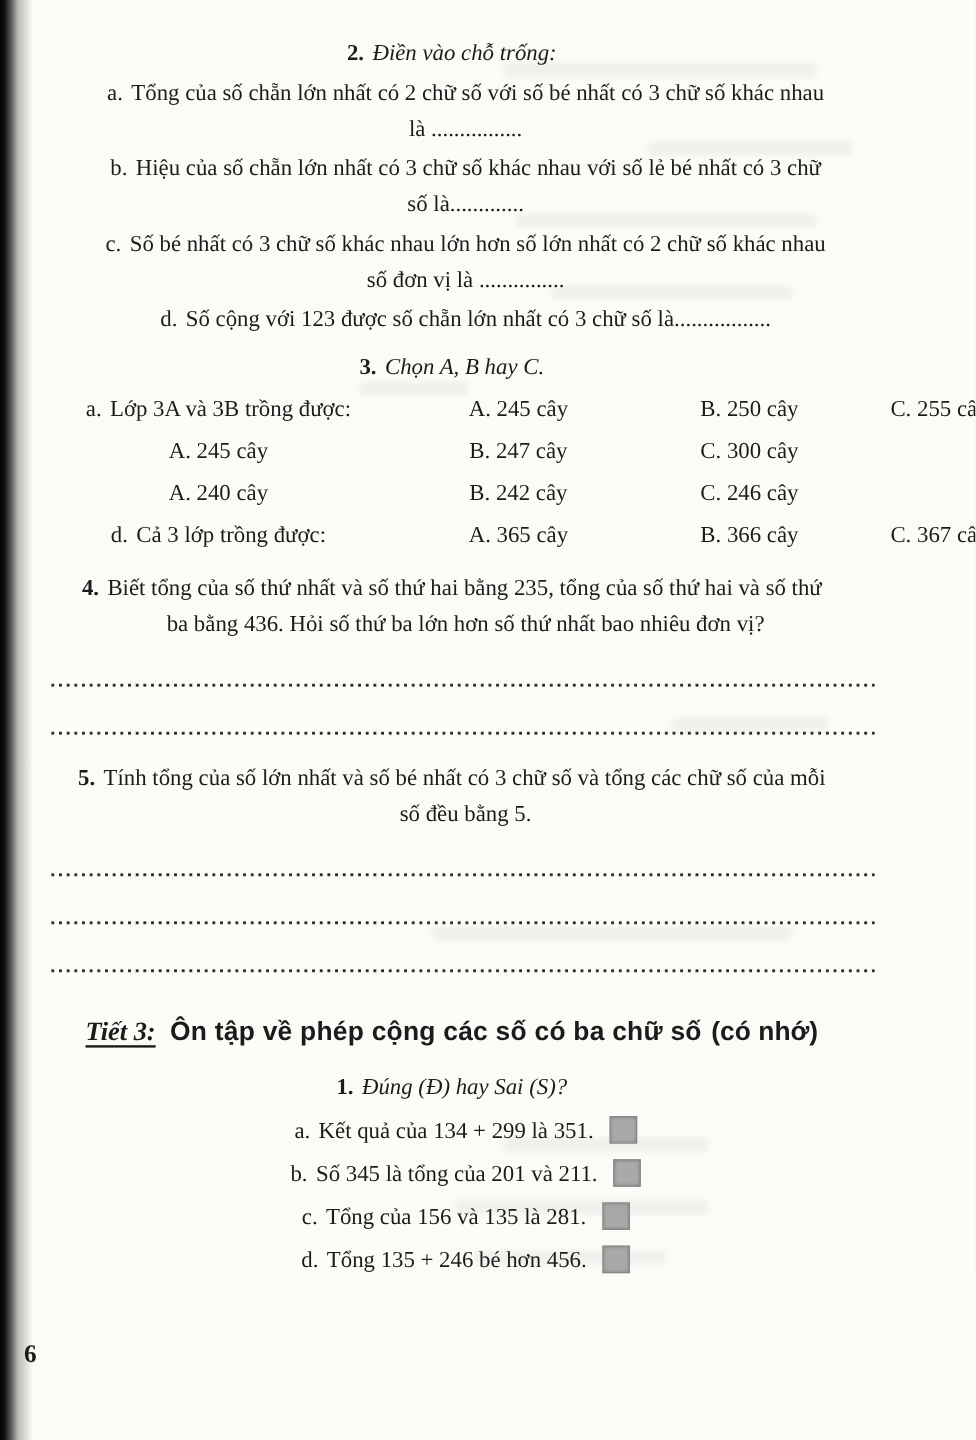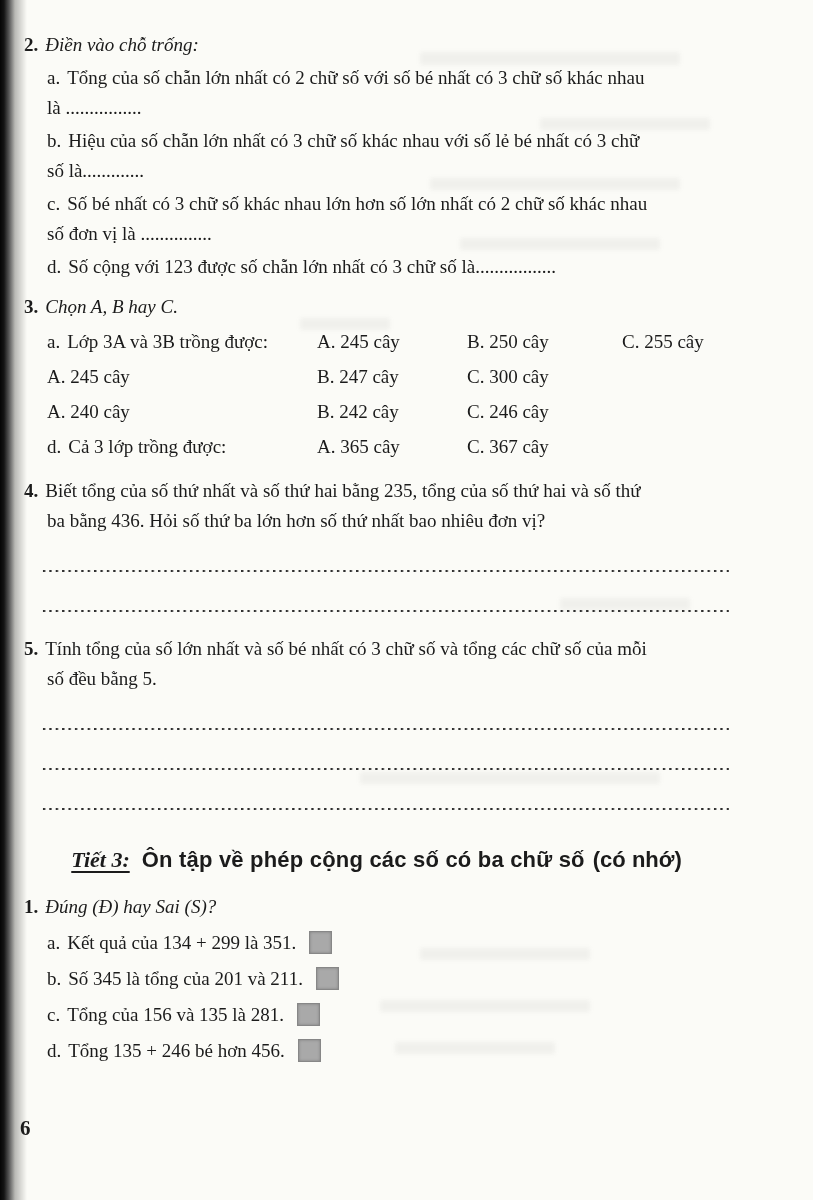--- a/index.html
+++ b/index.html
@@ -34,29 +34,30 @@
     line-height: 30px;
     text-align: left;
   }
   .num { font-weight: bold; margin-right: 7px; }
   .lbl { margin-right: 7px; }
   .ital { font-style: italic; }
   .ex-head { margin-bottom: 2px; }
   .item { padding-left: 23px; margin-top: 3px; }
   .indent { padding-left: 23px; }
   .ln { line-height: 30px; }
-  section.exercise { margin-top: 10px; }
+  section.exercise { margin-top: 10px; text-align: center; }
   section.first { margin-top: 0; }
 
   
   .opt-row {
     display: grid;
     grid-template-columns: 270px 150px 155px 1fr;
     padding-left: 23px;
     margin-top: 5px;
+    gap: 40px;
   }
   .opt { white-space: nowrap; }
 
   
   .dotline {
     height: 26px;
     margin: 14px 0 0 18px;
     background-image: radial-gradient(circle at 2px 2px, #2e2e2e 1.15px, transparent 1.5px);
     background-size: 6.4px 4px;
     background-repeat: repeat-x;
@@ -176,20 +177,21 @@
         <span class="opt">C. 300 cây</span>
       </div>
       <div class="opt-row">
         <span class="opt">A. 240 cây</span>
         <span class="opt">B. 242 cây</span>
         <span class="opt">C. 246 cây</span>
       </div>
       <div class="opt-row">
         <span class="q"><span class="lbl">d.</span><span>Cả 3 lớp trồng được:</span></span>
         <span class="opt">A. 365 cây</span>
+        <span class="opt">B. 366 cây</span>
         <span class="opt">C. 367 cây</span>
       </div>
     </section>
 
     <section class="exercise" style="margin-top:14px;">
       <p class="ln"><span class="num">4.</span><span>Biết tổng của số thứ nhất và số thứ hai bằng 235, tổng của số thứ hai và số thứ</span></p>
       <p class="ln indent">ba bằng 436. Hỏi số thứ ba lớn hơn số thứ nhất bao nhiêu đơn vị?</p>
       <div class="dotline"></div>
       <div class="dotline"></div>
     </section>

